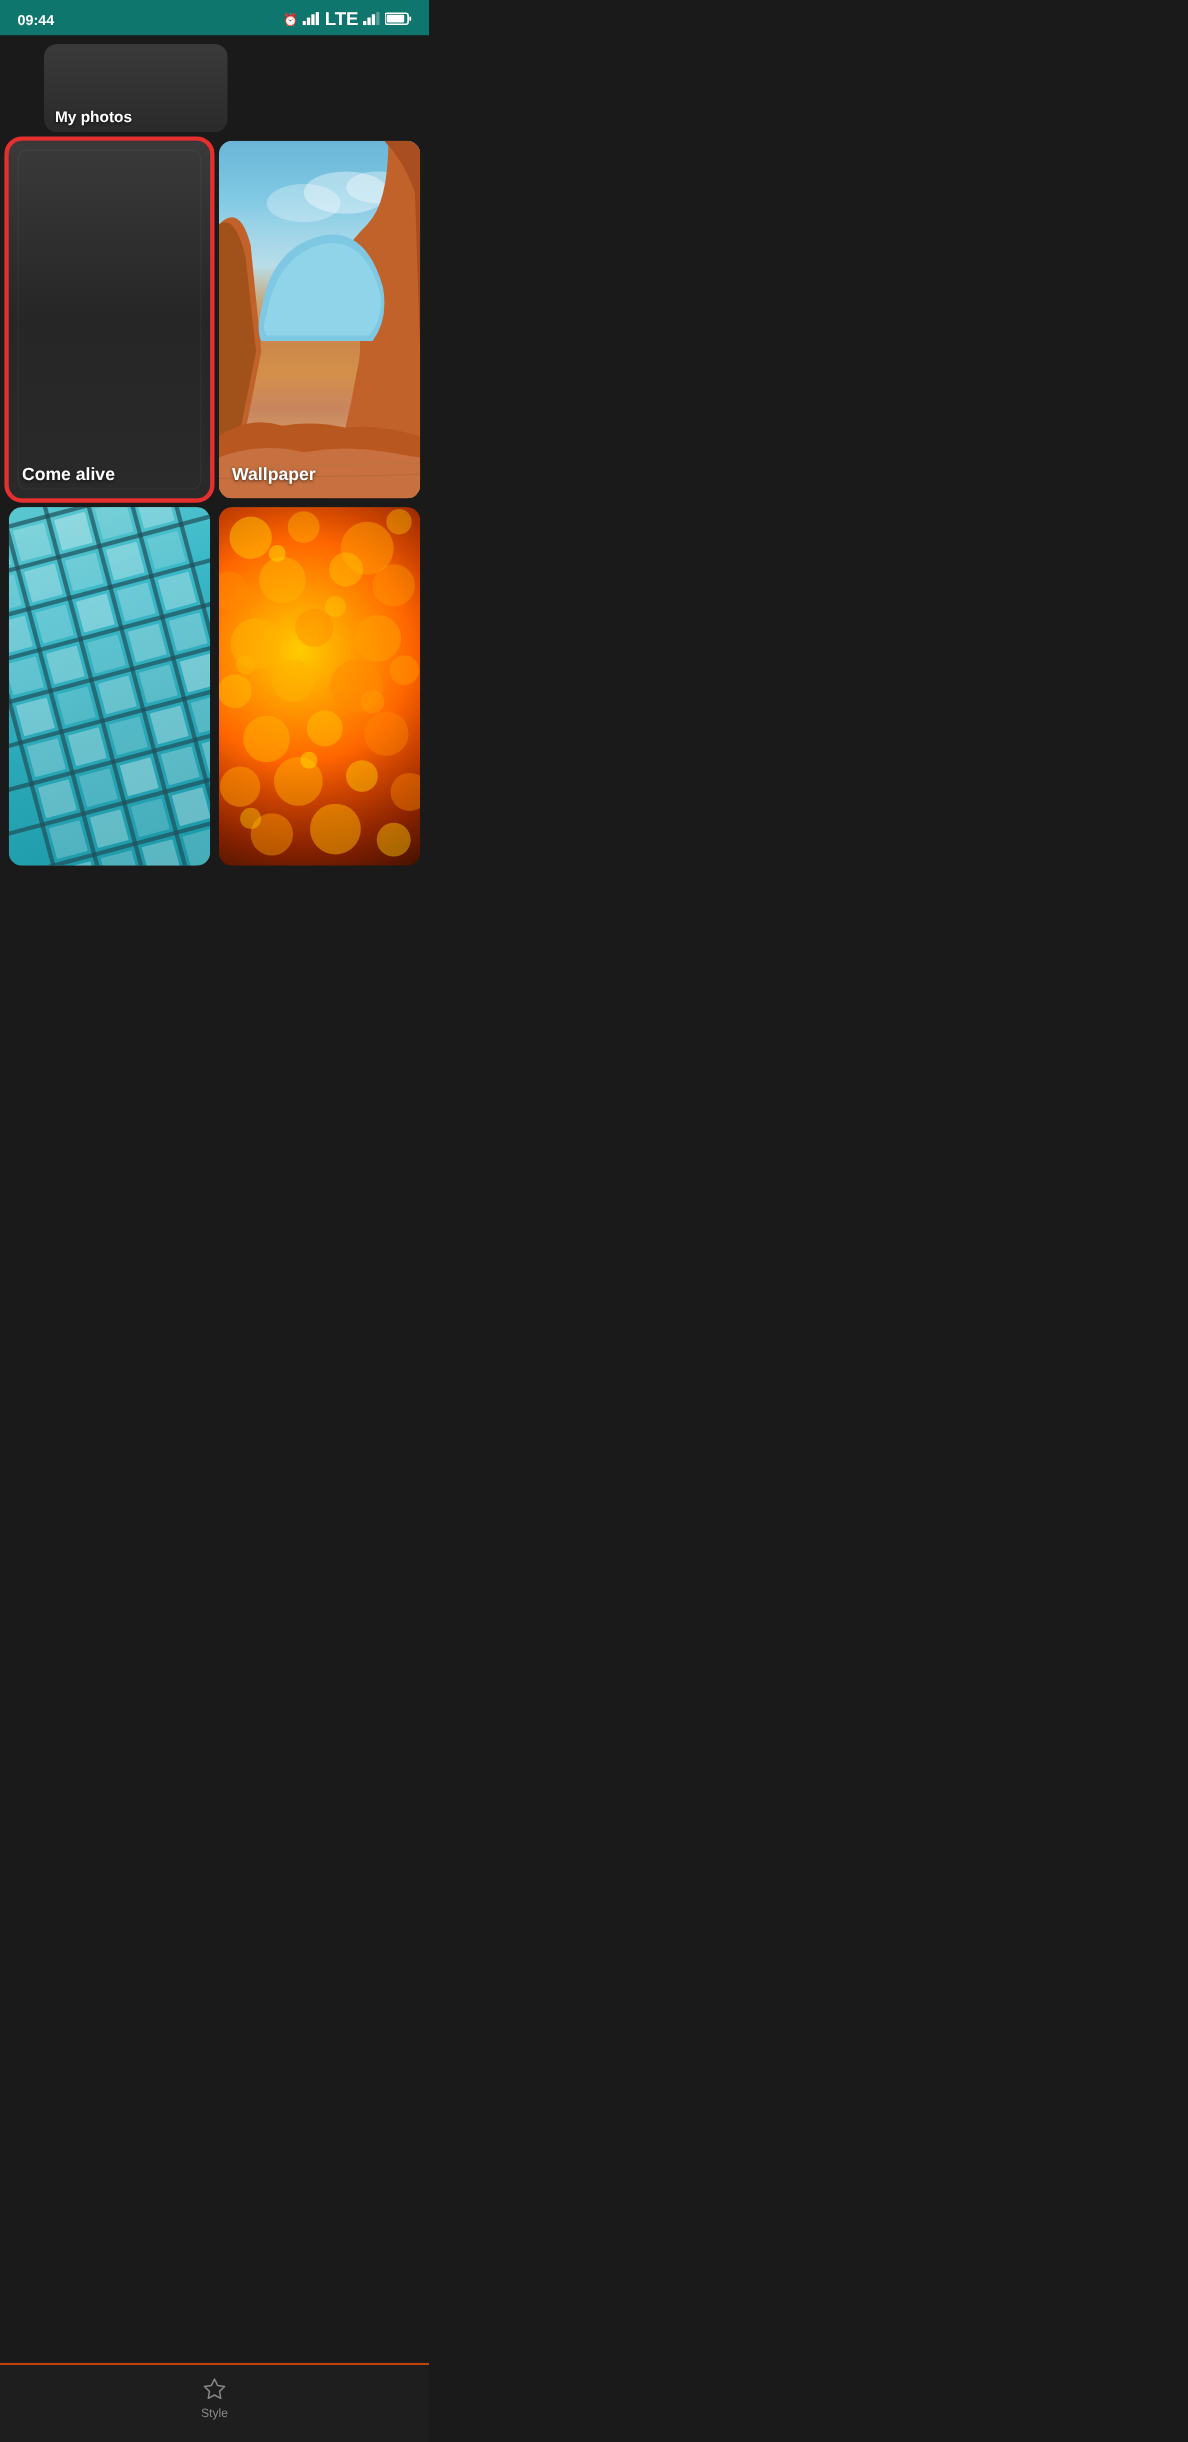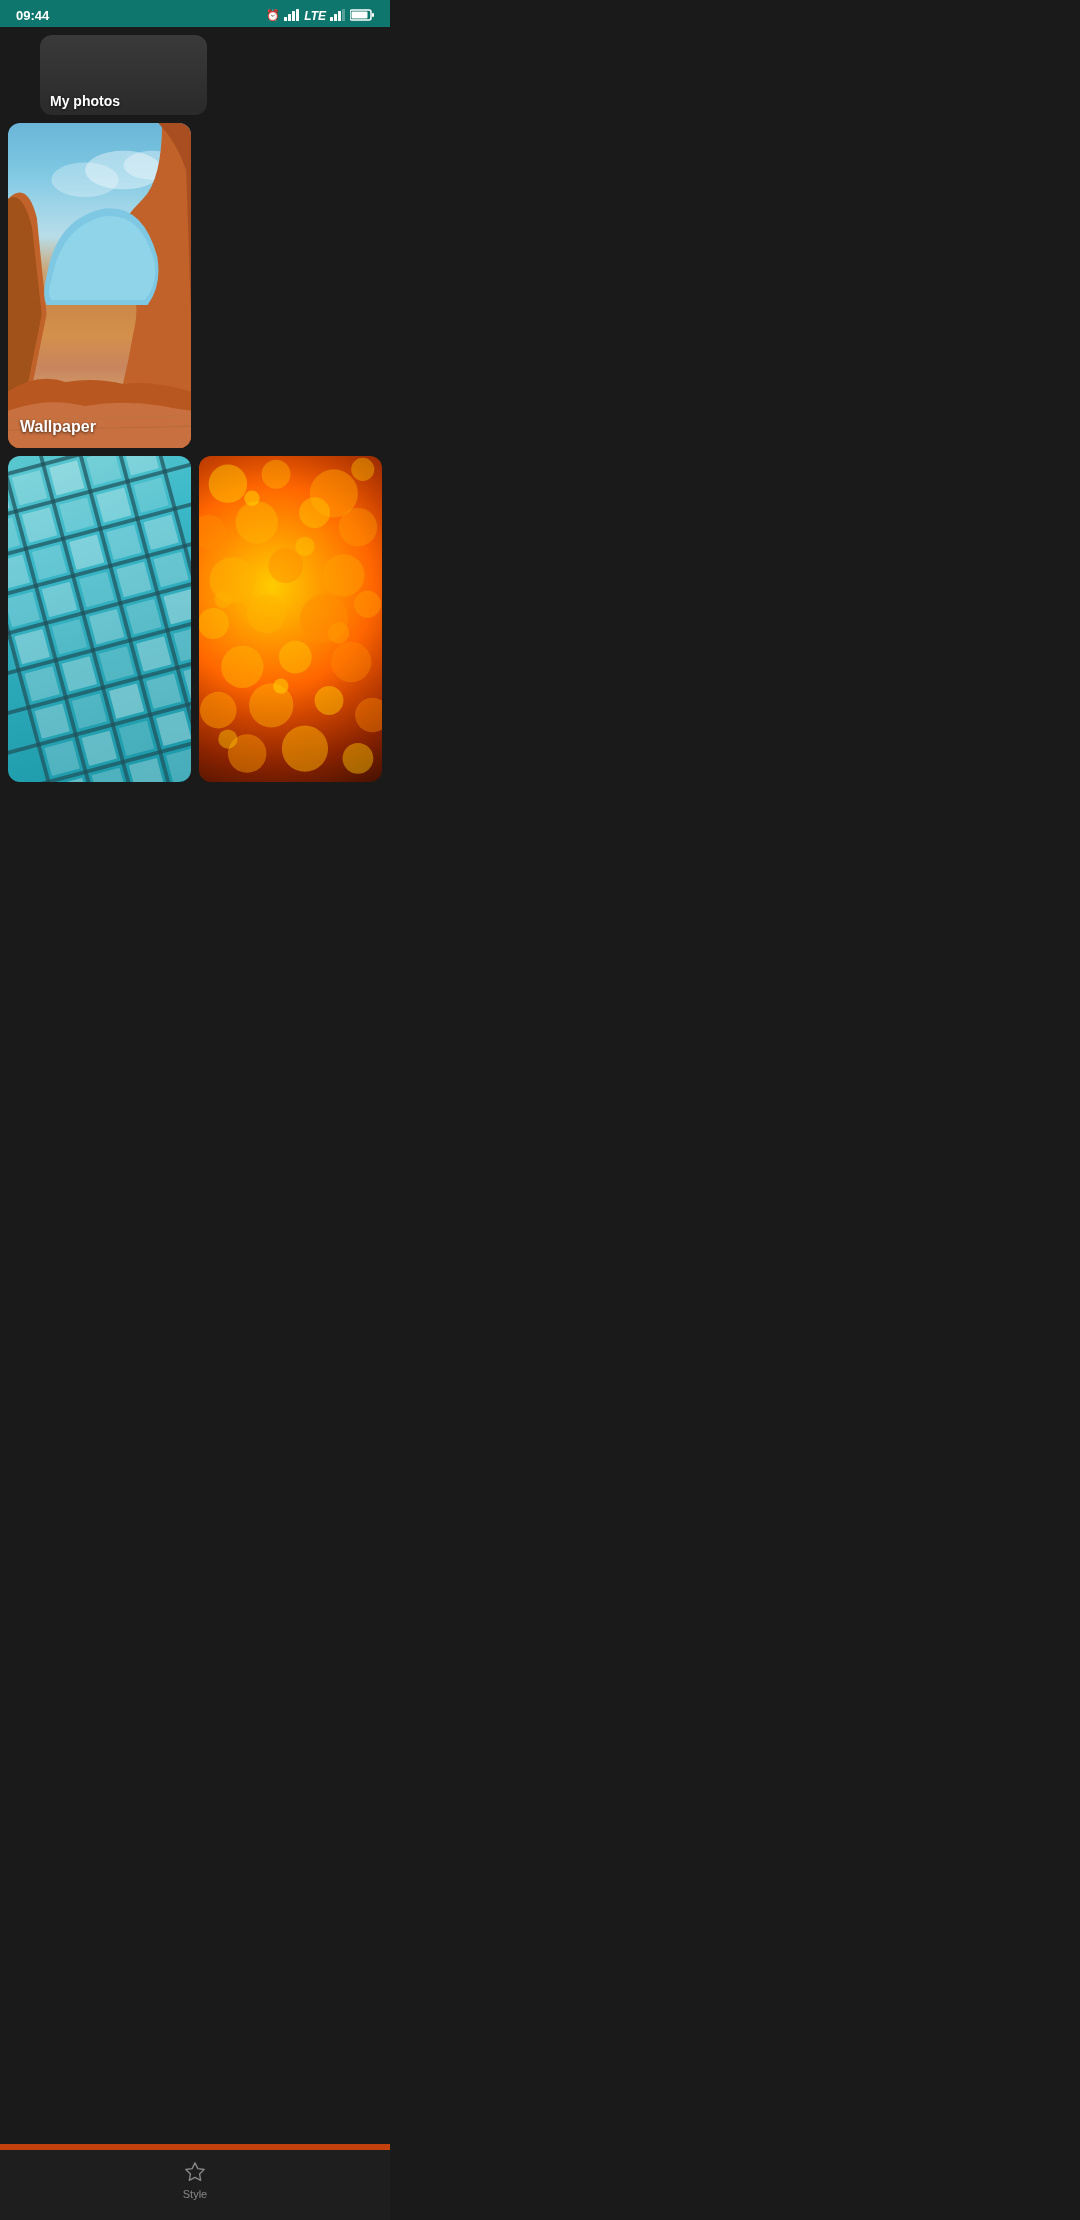--- a/index.html
+++ b/index.html
@@ -117,21 +117,21 @@
 
     
     .bottom-nav {
       position: fixed;
       bottom: 0;
       left: 0;
       width: 100%;
       max-width: 390px;
       background: #1e1e1e;
       display: flex;
-      border-top: 6px solid #c2410c;
+      border-top: 2px solid #c2410c;
       z-index: 200;
     }
 
     .nav-item {
       flex: 1;
       display: flex;
       flex-direction: column;
       align-items: center;
       padding: 10px 0 20px;
       cursor: pointer;
@@ -176,21 +176,21 @@
   <div class="status-right">
     <span>⏰</span>
     <span>
       <svg width="16" height="12" viewBox="0 0 16 12" fill="white">
         <rect x="0" y="8" width="3" height="4" rx="0.5"></rect>
         <rect x="4" y="5" width="3" height="7" rx="0.5"></rect>
         <rect x="8" y="2" width="3" height="10" rx="0.5"></rect>
         <rect x="12" y="0" width="3" height="12" rx="0.5"></rect>
       </svg>
     </span>
-    <span style="font-size:12px;font-weight:700;font-style:italic;">LTE</span>
+    <span style="font-size:17px;font-weight:700;">LTE</span>
     <span>
       <svg width="16" height="12" viewBox="0 0 16 12" fill="white">
         <rect x="0" y="8" width="3" height="4" rx="0.5"></rect>
         <rect x="4" y="5" width="3" height="7" rx="0.5"></rect>
         <rect x="8" y="2" width="3" height="10" rx="0.5"></rect>
         <rect x="12" y="0" width="3" height="12" rx="0.5" fill="rgba(255,255,255,0.3)"></rect>
       </svg>
     </span>
     <span>
       <svg width="24" height="12" viewBox="0 0 24 12" fill="none">
@@ -207,20 +207,32 @@
   <div class="top-row">
     <div class="top-item">
       <div class="my-photos-thumb" style="width:100%;height:100%;border-radius:8px;position:relative;">
         <div style="position:absolute;bottom:6px;left:10px;color:white;font-size:14px;font-weight:600;text-shadow:0 1px 3px rgba(0,0,0,0.7);">My photos</div>
       </div>
     </div>
   </div>
 
   <div class="grid" style="margin-bottom:8px;">
 
+    <div class="come-alive-wrapper">
+      <div class="selected-border"></div>
+      <div class="category-item" style="border-radius:12px;overflow:hidden;">
+        <div class="thumb" style="aspect-ratio:9/16;background:#2d2d2d;position:relative;">
+
+          <div style="position:absolute;inset:0;background:linear-gradient(180deg,#3a3a3a 0%,#262626 50%,#2a2a2a 100%);"></div>
+
+          <div style="position:absolute;inset:8px;border-radius:8px;border:1px solid rgba(255,255,255,0.05);"></div>
+        </div>
+        <div class="category-label">Come alive</div>
+      </div>
+    </div>
 
     <div class="category-item">
       <div class="thumb" style="position:relative;overflow:hidden;">
 
         <div style="position:absolute;inset:0;background:linear-gradient(180deg,#6bb5d8 0%,#7ec8e3 15%,#9dd4e8 25%,#b8dde8 35%, #c9a87c 45%,#c8864a 55%,#d4904a 65%,#c8855e 75%,#d4a068 85%,#c89060 100%);"></div>
 
         <svg style="position:absolute;inset:0;width:100%;height:100%;" viewBox="0 0 190 340" preserveAspectRatio="xMidYMid slice">
 
           <ellipse cx="120" cy="50" rx="40" ry="20" fill="rgba(255,255,255,0.4)"></ellipse>
           <ellipse cx="150" cy="45" rx="30" ry="15" fill="rgba(255,255,255,0.35)"></ellipse>

